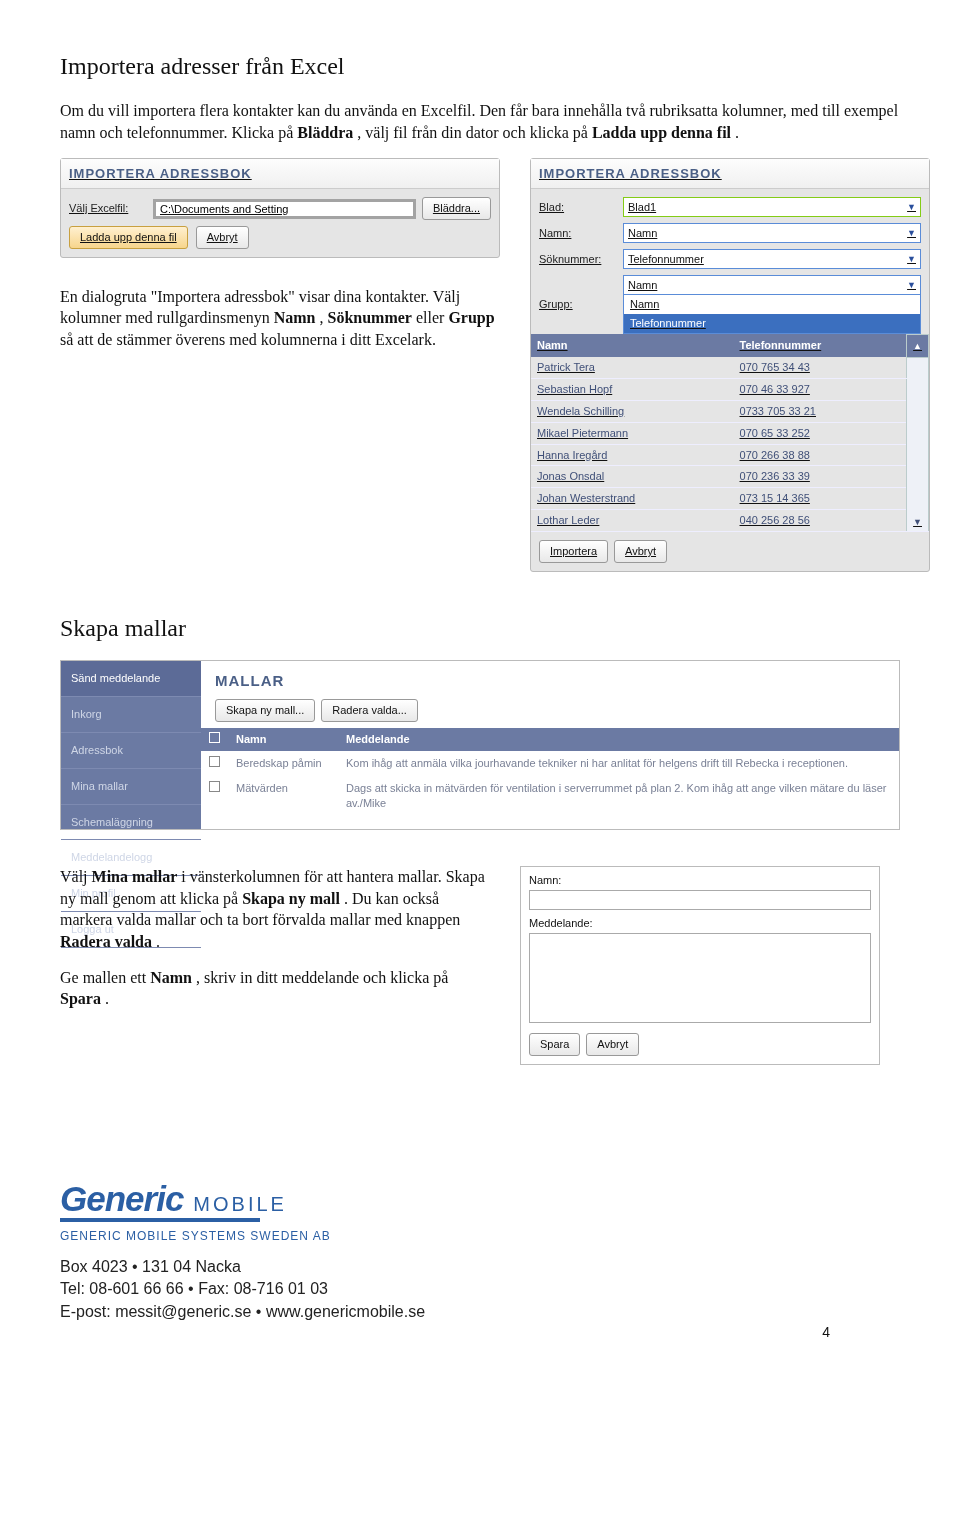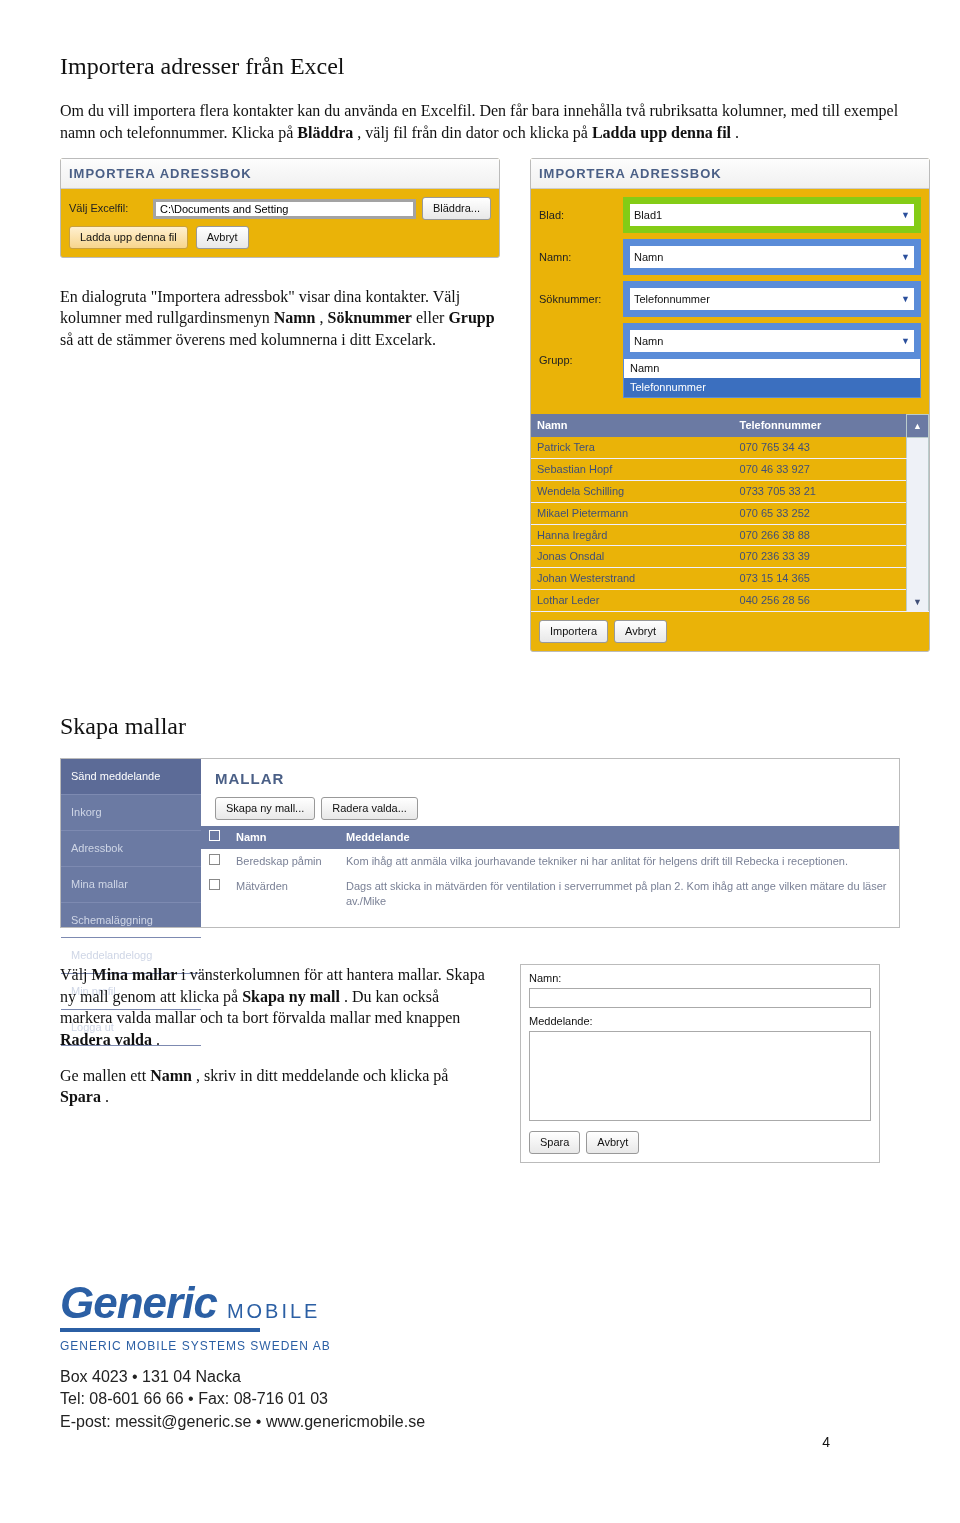--- a/index.html
+++ b/index.html
@@ -19,24 +19,24 @@
   b { font-weight: bold; }
 
   .row { display: flex; gap: 30px; align-items:flex-start; }
   .left-col { flex: 0 0 440px; }
   .right-col { flex: 0 0 400px; }
 
   
   .panel {
     border: 1px solid #bbb;
     border-radius: 3px;
-    background: #eab308;
+    background: #e5e5e5;
     font-family: Arial, sans-serif;
     font-size: 12px;
-    margin-bottom: 18px;
+    text-decoration: underline;
   }
   .panel-title {
     background: linear-gradient(#fdfdfd,#f0f0f0);
     padding: 6px 8px;
     font-size: 13px;
     letter-spacing: 1px;
     color: #4a5f86;
     font-weight: bold;
     border-bottom: 1px solid #ccc;
   }
@@ -50,21 +50,21 @@
   .btn {
     display:inline-block; border:1px solid #999; border-radius:3px;
     padding:3px 10px; font-size:11px; cursor:pointer;
     background:linear-gradient(#fff,#e8e8e8);
   }
   .btn-orange {
     background:linear-gradient(#fff0d0,#f7d58c);
     border-color:#c8a040;
   }
   .select {
-    flex:1; height:36px; border:7px solid #84cc16;
+    flex:1; height:20px; border:1px solid #84cc16;
     background:#fff;
     display:flex; align-items:center; justify-content:space-between;
     padding:0 4px; font-size:11px;
   }
   .select .chev { font-size:9px; color:#2a4f9c;}
   .select.hi { border-color:#5a8cd8;}
   .opt-list {
     border:1px solid #5a8cd8; background:#fff; font-size:11px;
     margin-top:-1px;
   }
@@ -118,21 +118,21 @@
   .mini-form .lbl{ display:block; margin-bottom:2px;}
   .mini-form input[type=text]{ width:100%; height:20px; border:1px solid #aaa; margin-bottom:6px;}
   .mini-form textarea{ width:100%; height:90px; border:1px solid #aaa; resize:none;}
 
   .section-spacer { height:40px; }
 
   
   .footer { margin-top:110px; font-family:Arial,sans-serif;}
   .logo-row{ display:flex; align-items:baseline; gap:6px;}
   .logo-block{
-    font-family:'Arial Black',Arial,sans-serif; font-size:44px;
+    font-family:'Arial Black',Arial,sans-serif; font-size:35px;
     font-style:italic; font-weight:900; color:#2b5fa4; letter-spacing:-1px;
   }
   .logo-under{ height:4px; width:200px; background:#2b5fa4; margin-top:-4px;}
   .logo-sub{ font-size:20px; letter-spacing:3px; color:#2b5fa4; font-weight:300; margin-left:4px;}
   .company{ font-size:12px; letter-spacing:1px; color:#2b5fa4; margin:6px 0 12px;}
   .contact{ font-size:16px; color:#222; line-height:1.4;}
   .pagenum{ position:absolute; right:70px; font-size:14px;}
   .footer-wrap{ position:relative;}
 </style>
 </head>
@@ -176,21 +176,21 @@
       <span> så att de stämmer överens med kolumnerna i ditt Excelark.</span>
     </p>
 
 
   </div>
 
   <div class="right-col">
 
     <div class="panel">
       <div class="panel-title">IMPORTERA ADRESSBOK</div>
-      <div class="panel-body" style="padding-bottom:16px;">
+      <div class="panel-body" style="padding-bottom:0;">
         <div class="field-row">
           <label>Blad:</label>
           <div class="select">
             <span>Blad1</span>
             <span class="chev">▼</span>
           </div>
         </div>
         <div class="field-row">
           <label>Namn:</label>
           <div class="select hi">

